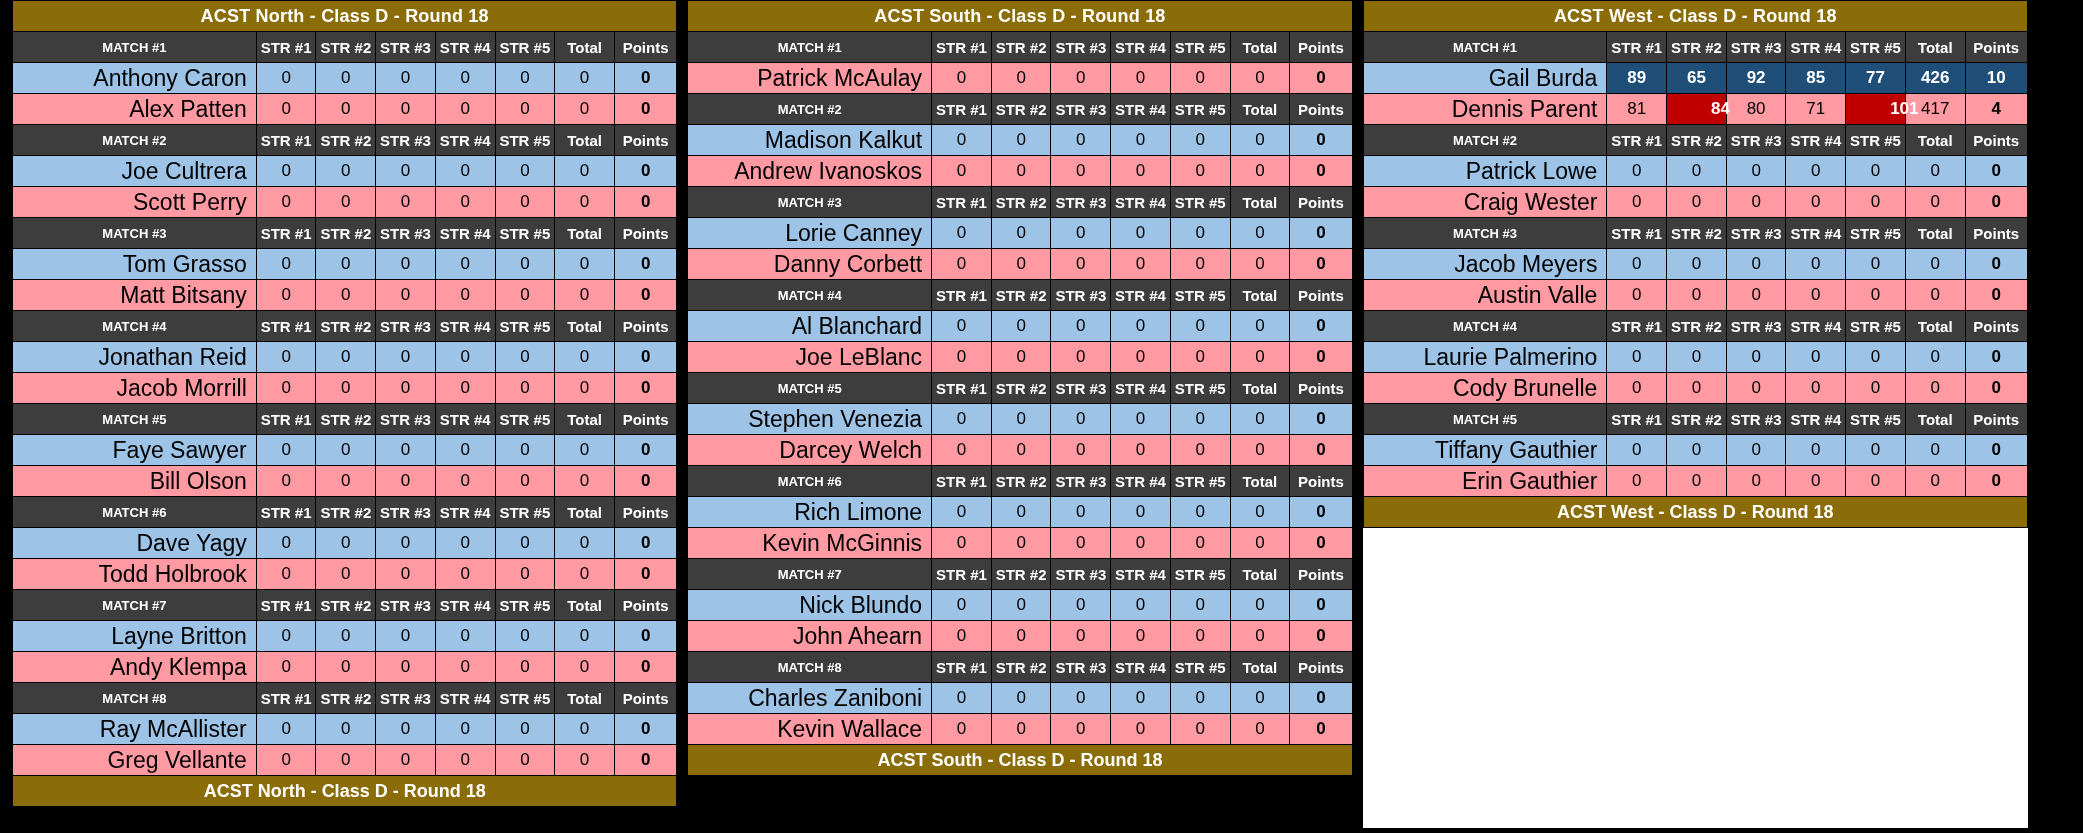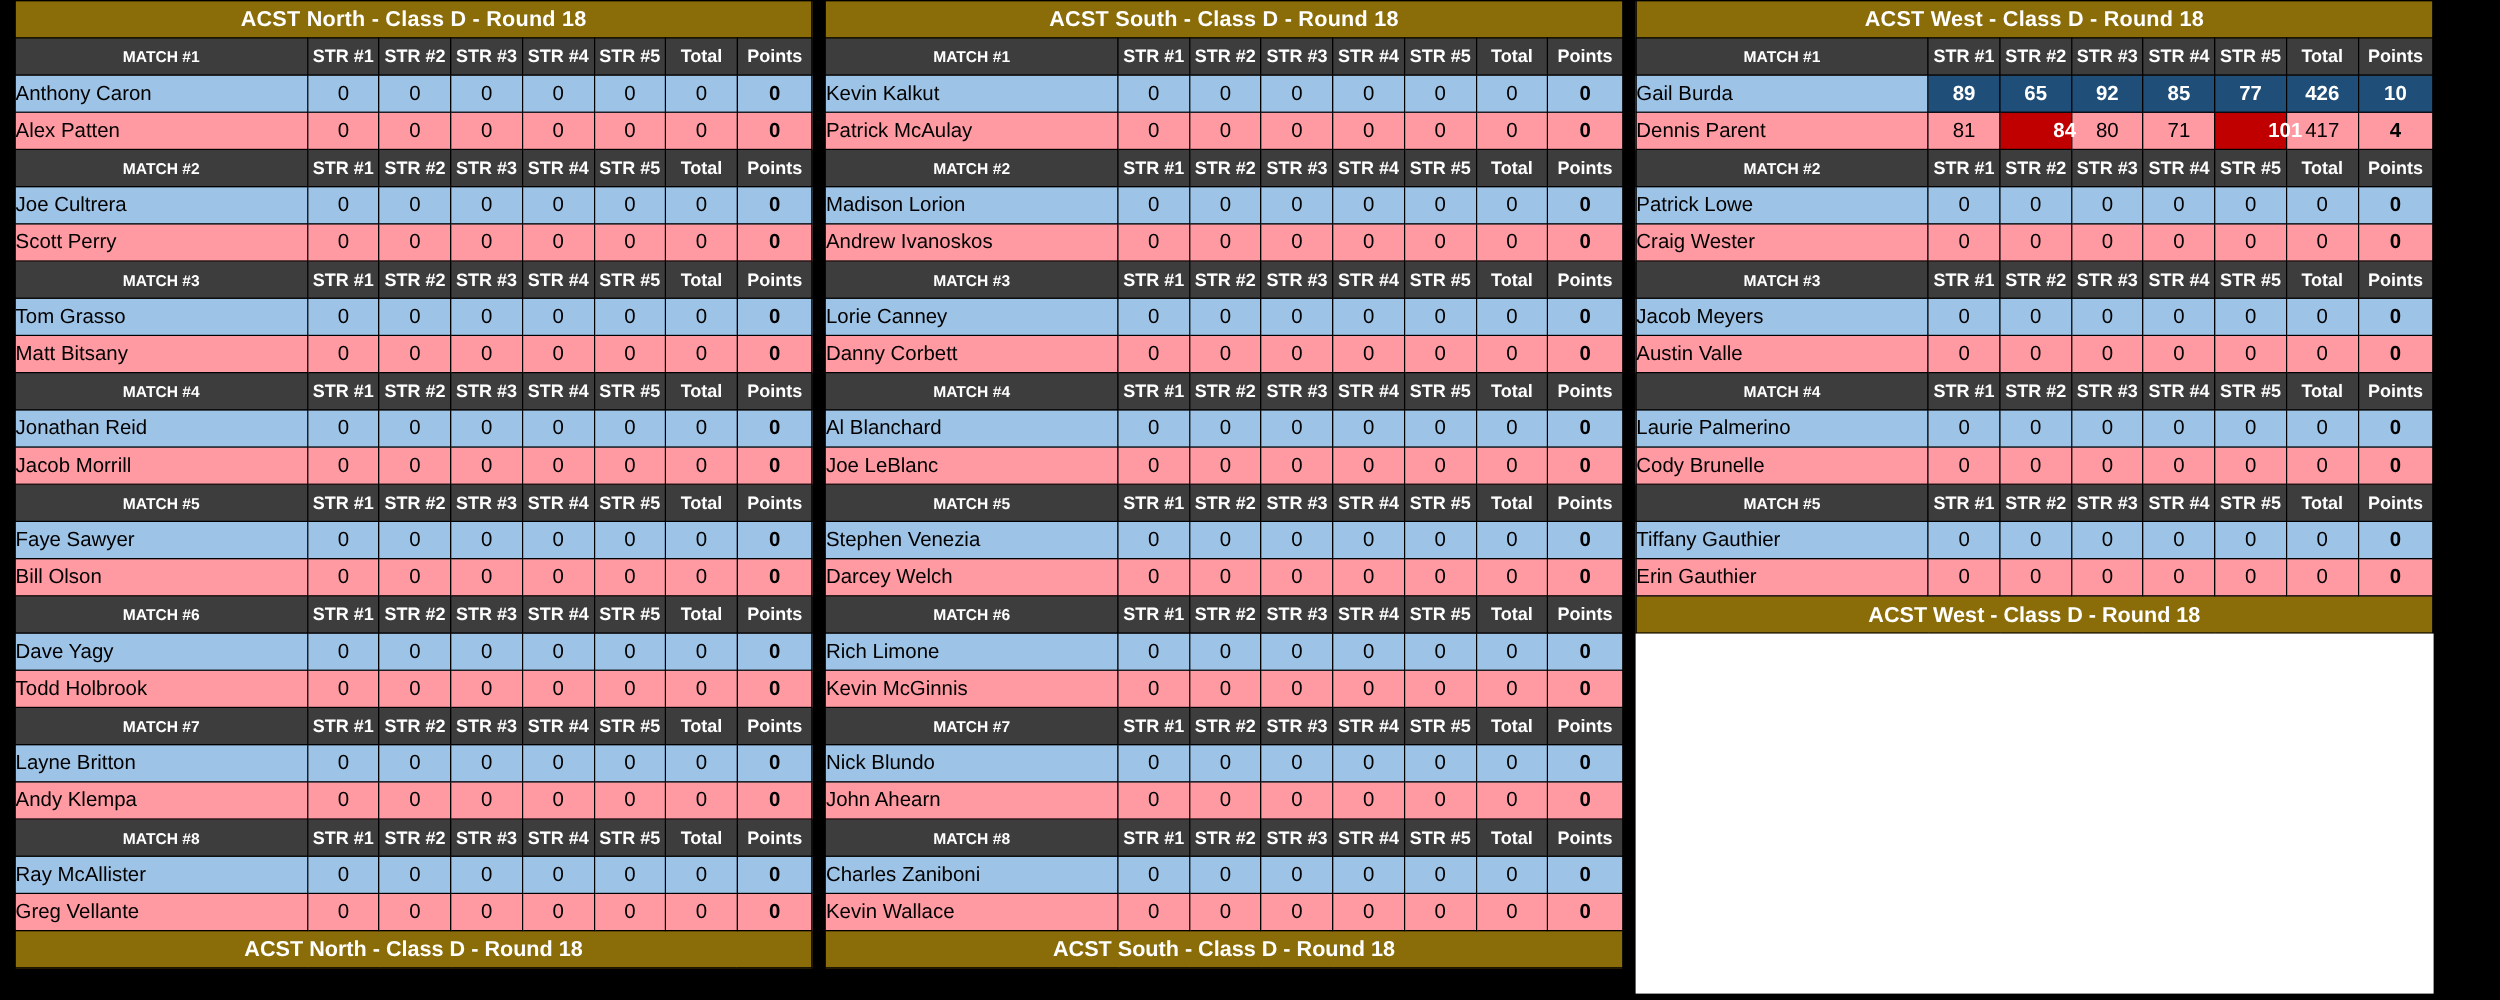--- a/index.html
+++ b/index.html
@@ -6,21 +6,21 @@
   body{width:2083px;height:833px;font-family:"Liberation Sans",sans-serif;overflow:hidden;}
   .board{display:flex;gap:0;width:2028px;height:833px;box-sizing:border-box;}
   .col{position:relative;}
   .gap{width:10px;background:#000;flex:0 0 10px;}
   .spacer-left{width:12px;background:#000;flex:0 0 12px;}
   table{border-collapse:collapse;width:100%;table-layout:fixed;}
   td,th{border:1px solid #000;font-size:17px;padding:0;height:30px;text-align:center;vertical-align:middle;font-family:"Liberation Sans",sans-serif;}
   .title{background:#8a6d08;color:#fff;font-weight:bold;font-size:18px;height:30px;letter-spacing:.2px;}
   .matchhdr{background:#3d3d3d;color:#fff;font-weight:bold;font-size:13px;}
   .colhdr{background:#3d3d3d;color:#fff;font-weight:bold;font-size:15px;}
-  .name{text-align:left;padding-right:9px;font-size:17px;}
+  .name{text-align:right;padding-right:9px;font-size:23px;}
   .p1{background:#9dc3e6;}
   .p2{background:#ff9aa2;}
   .pts{font-weight:bold;}
   .hi-blue{background:#1f4e79;color:#fff;font-weight:bold;margin-top:27px;}
   .hi-red{background:#c00000;color:#fff;font-weight:bold;padding-left:44px;}
   .w-name{width:196px;}
   .w-str{width:48px;}
   .w-tot{width:48px;}
   .w-pts{width:50px;}
   .footer{background:#8a6d08;color:#fff;font-weight:bold;font-size:18px;height:30px;}
@@ -314,51 +314,41 @@
             <td class="matchhdr">MATCH #1</td>
             <td class="colhdr">STR #1</td>
             <td class="colhdr">STR #2</td>
             <td class="colhdr">STR #3</td>
             <td class="colhdr">STR #4</td>
             <td class="colhdr">STR #5</td>
             <td class="colhdr">Total</td>
             <td class="colhdr">Points</td>
           </tr>
           <tr>
-            <td class="name p1">Kevin Kalkut</td>
-            <td class="p1">0</td>
-            <td class="p1">0</td>
-            <td class="p1">0</td>
-            <td class="p1">0</td>
-            <td class="p1">0</td>
-            <td class="p1">0</td>
-            <td class="p1 pts">0</td>
-          </tr>
-          <tr>
             <td class="name p2">Patrick McAulay</td>
             <td class="p2">0</td>
             <td class="p2">0</td>
             <td class="p2">0</td>
             <td class="p2">0</td>
             <td class="p2">0</td>
             <td class="p2">0</td>
             <td class="p2 pts">0</td>
           </tr>
           <tr>
             <td class="matchhdr">MATCH #2</td>
             <td class="colhdr">STR #1</td>
             <td class="colhdr">STR #2</td>
             <td class="colhdr">STR #3</td>
             <td class="colhdr">STR #4</td>
             <td class="colhdr">STR #5</td>
             <td class="colhdr">Total</td>
             <td class="colhdr">Points</td>
           </tr>
           <tr>
-            <td class="name p1">Madison Lorion</td>
+            <td class="name p1">Madison Kalkut</td>
             <td class="p1">0</td>
             <td class="p1">0</td>
             <td class="p1">0</td>
             <td class="p1">0</td>
             <td class="p1">0</td>
             <td class="p1">0</td>
             <td class="p1 pts">0</td>
           </tr>
           <tr>
             <td class="name p2">Andrew Ivanoskos</td>

